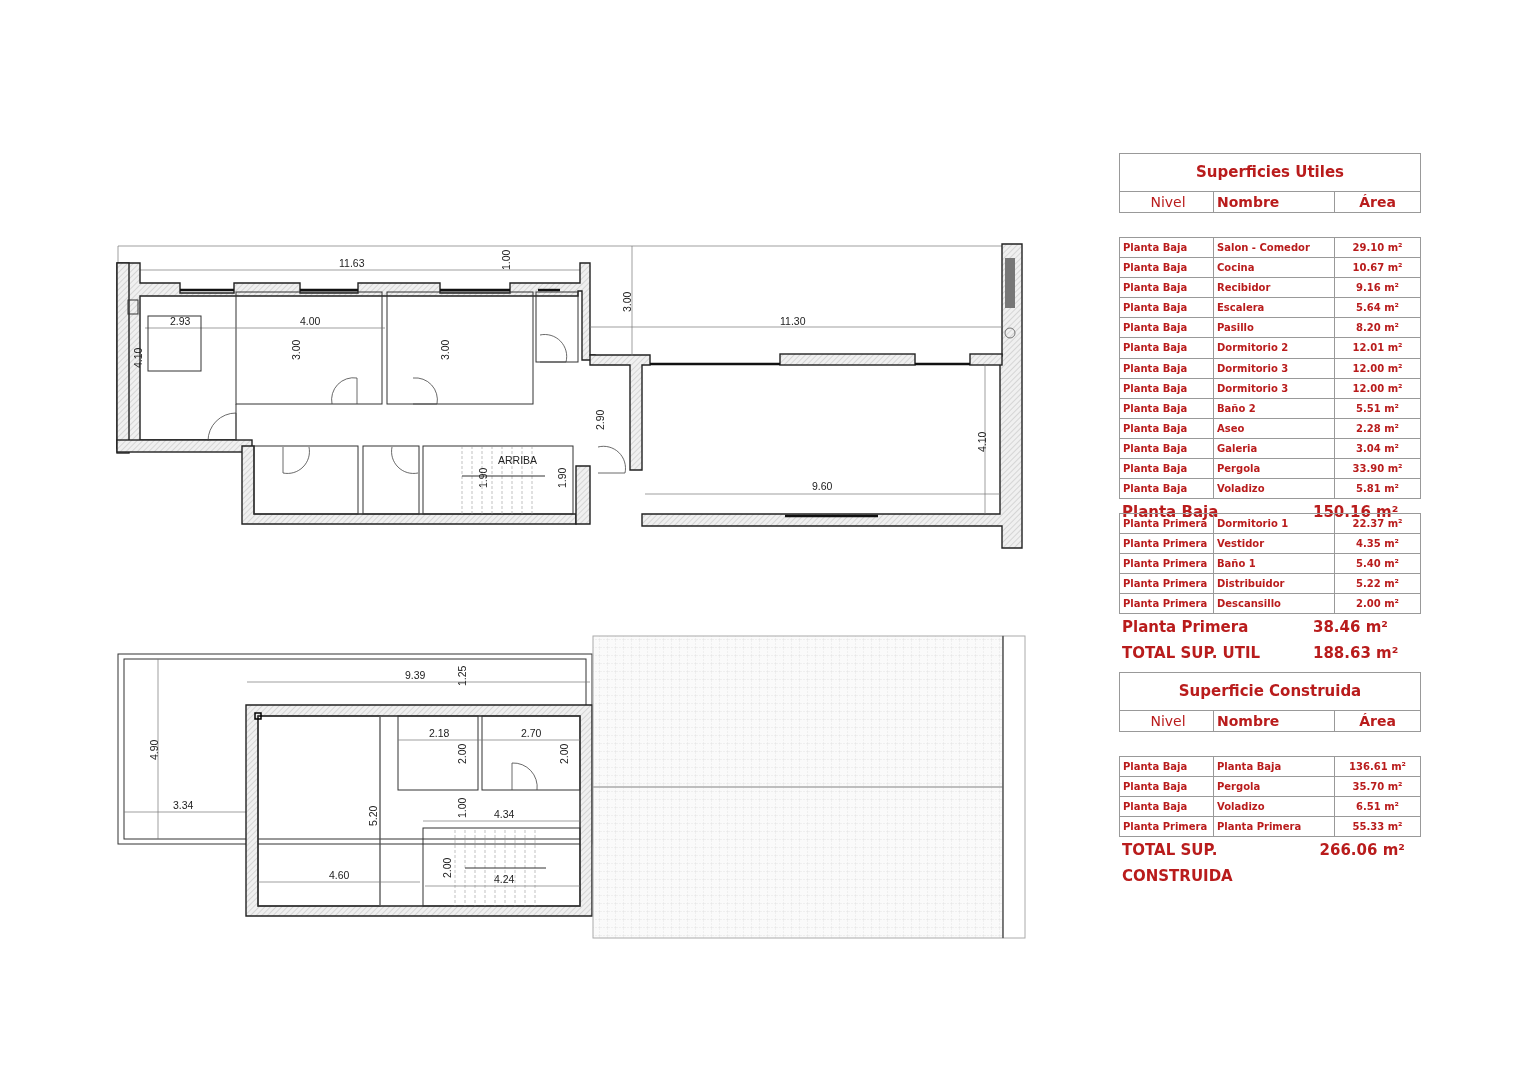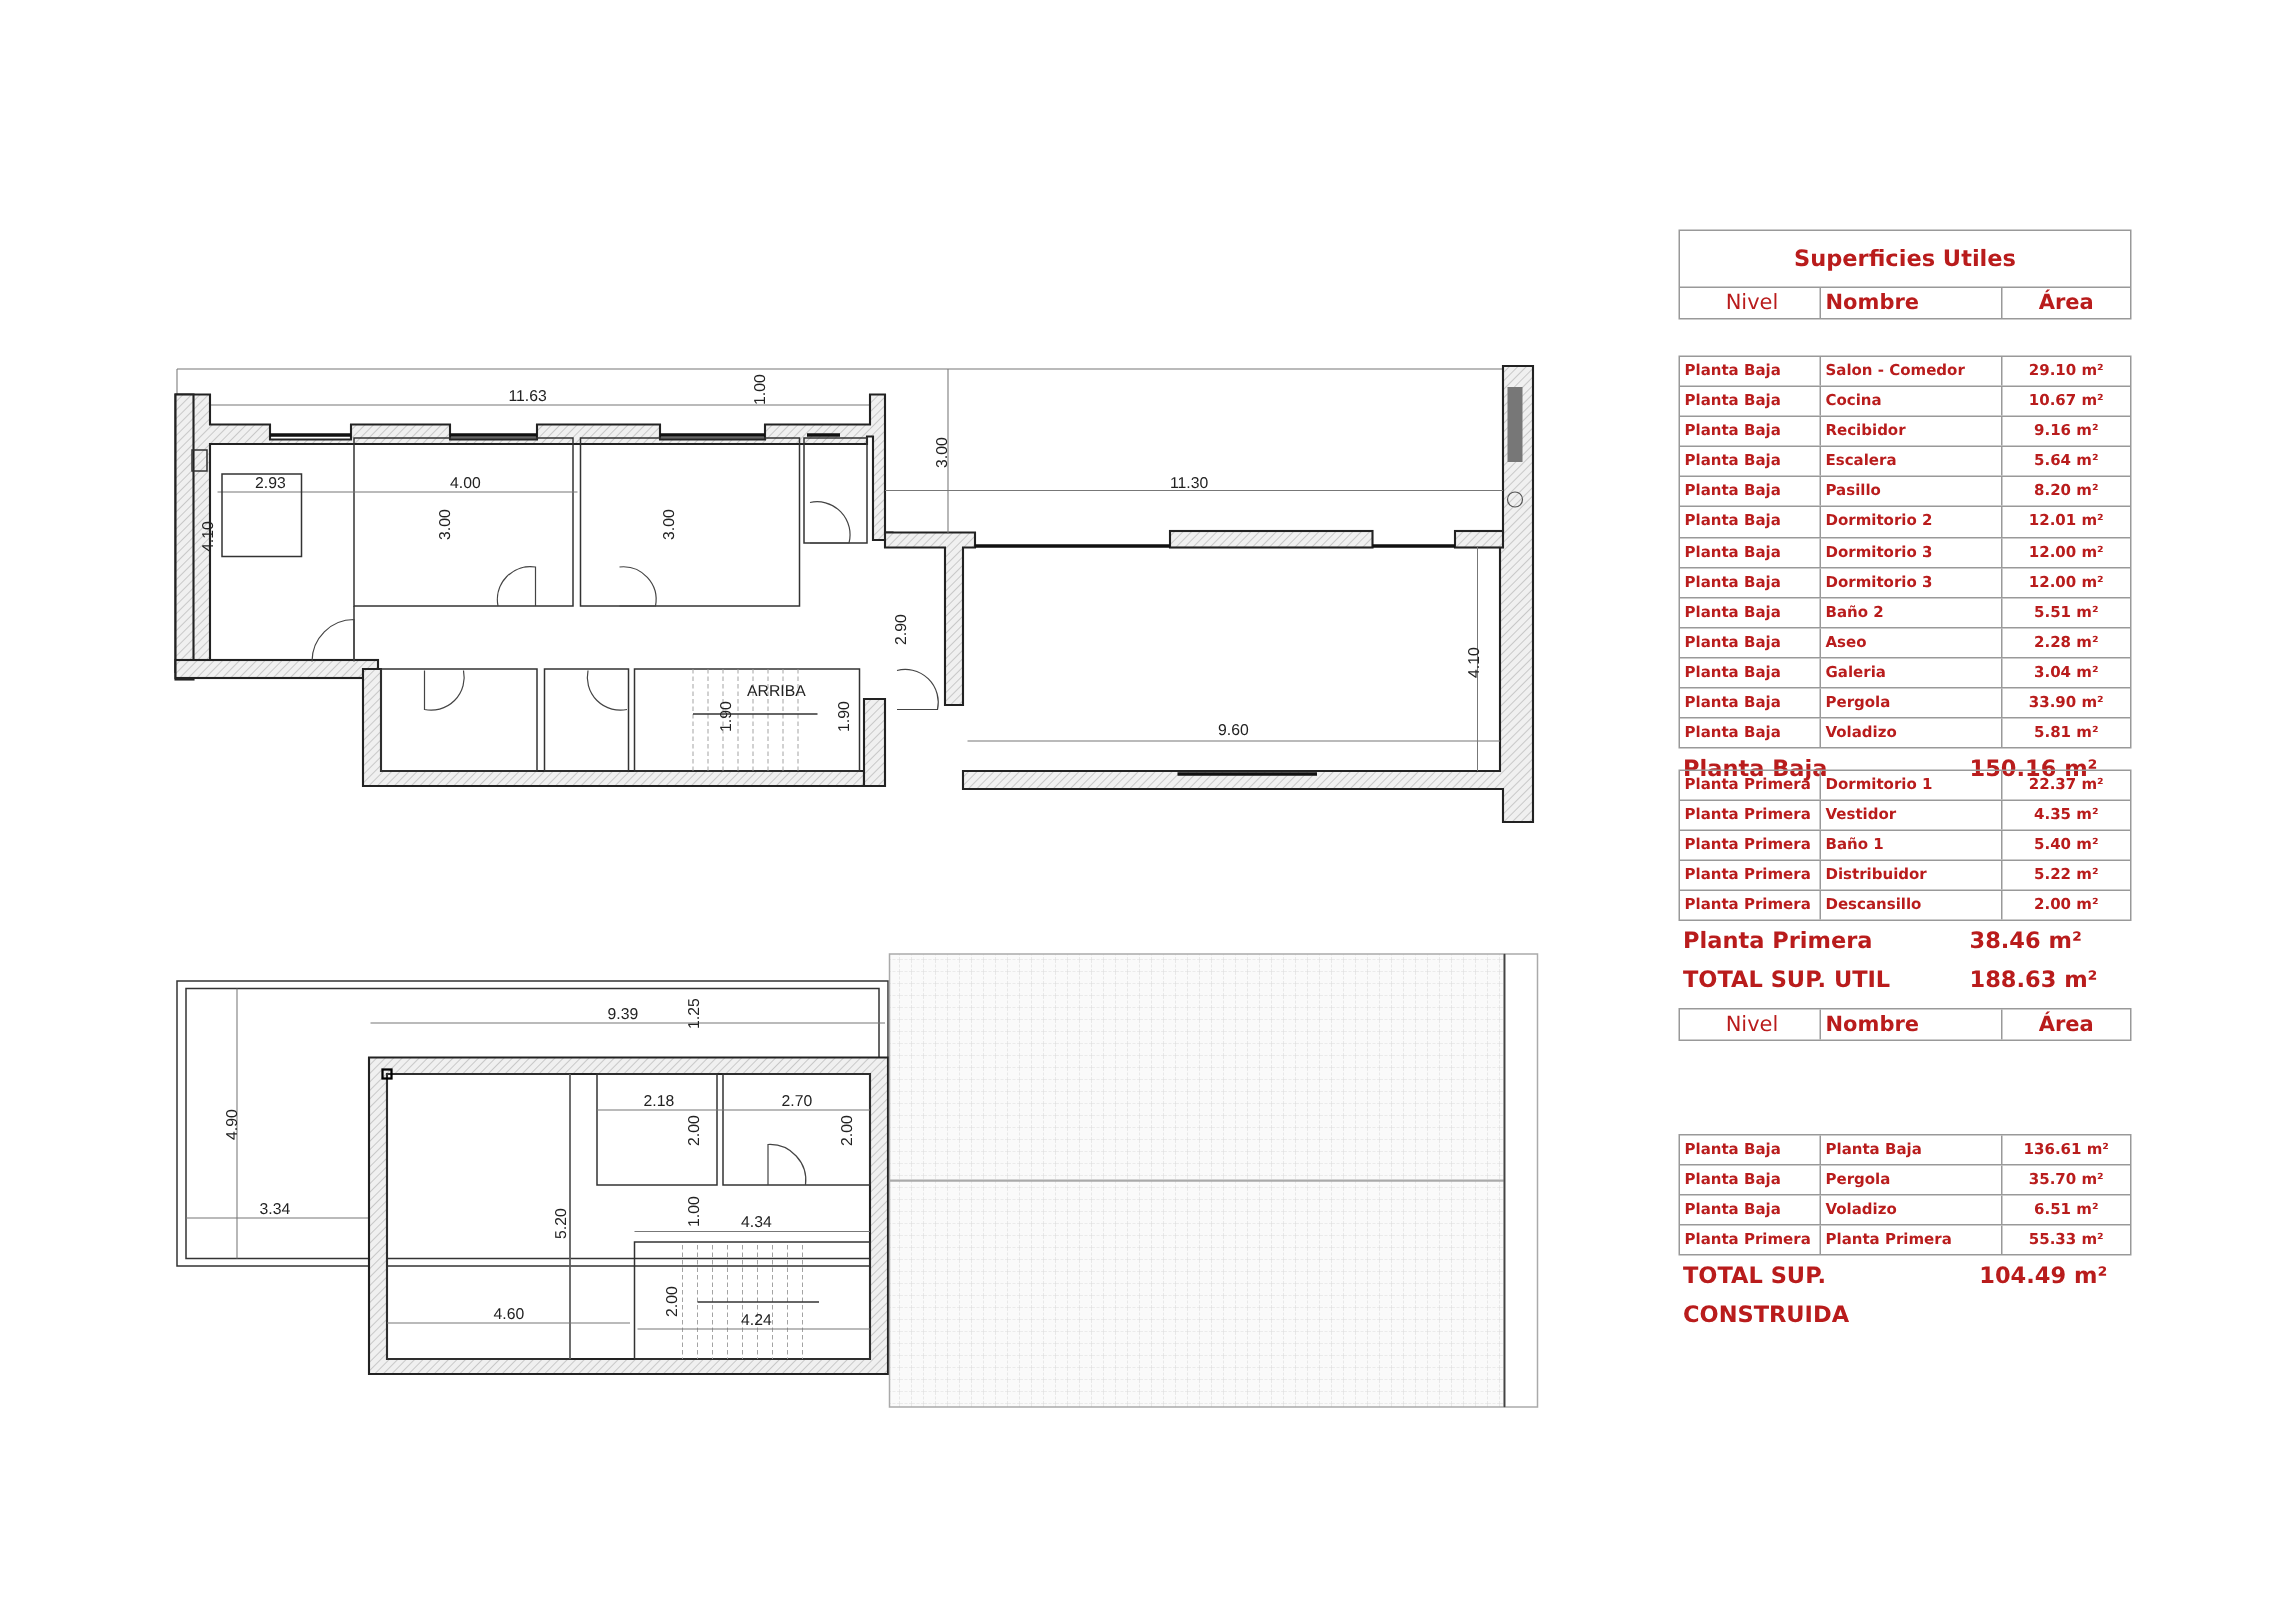--- a/index.html
+++ b/index.html
@@ -305,20 +305,21 @@
     <span class="val">38.46 m²</span>
   </div>
   <div class="subtotal">
     <span>TOTAL SUP. UTIL</span>
     <span class="val">188.63 m²</span>
   </div>
 </div>
 
 <div class="tbl" style="top:672px;">
   <div class="box">
+    <div class="tbl-title">Superficie Construida</div>
     <div class="hdr">
       <div class="c1">Nivel</div>
       <div class="c2">Nombre</div>
       <div class="c3">Área</div>
     </div>
   </div>
 </div>
 
 <div class="tbl" style="top:756px;">
   <div class="rows">
@@ -338,15 +339,15 @@
         <div class="c3">6.51 m²</div>
       </div>
     <div class="row">
         <div class="c1">Planta Primera</div>
         <div class="c2">Planta Primera</div>
         <div class="c3">55.33 m²</div>
       </div>
   </div>
   <div class="subtotal">
     <span>TOTAL SUP. CONSTRUIDA</span>
-    <span class="val">104.49 m²</span>
+    <span class="val">266.06 m²</span>
   </div>
 </div>
 
 </body></html>

